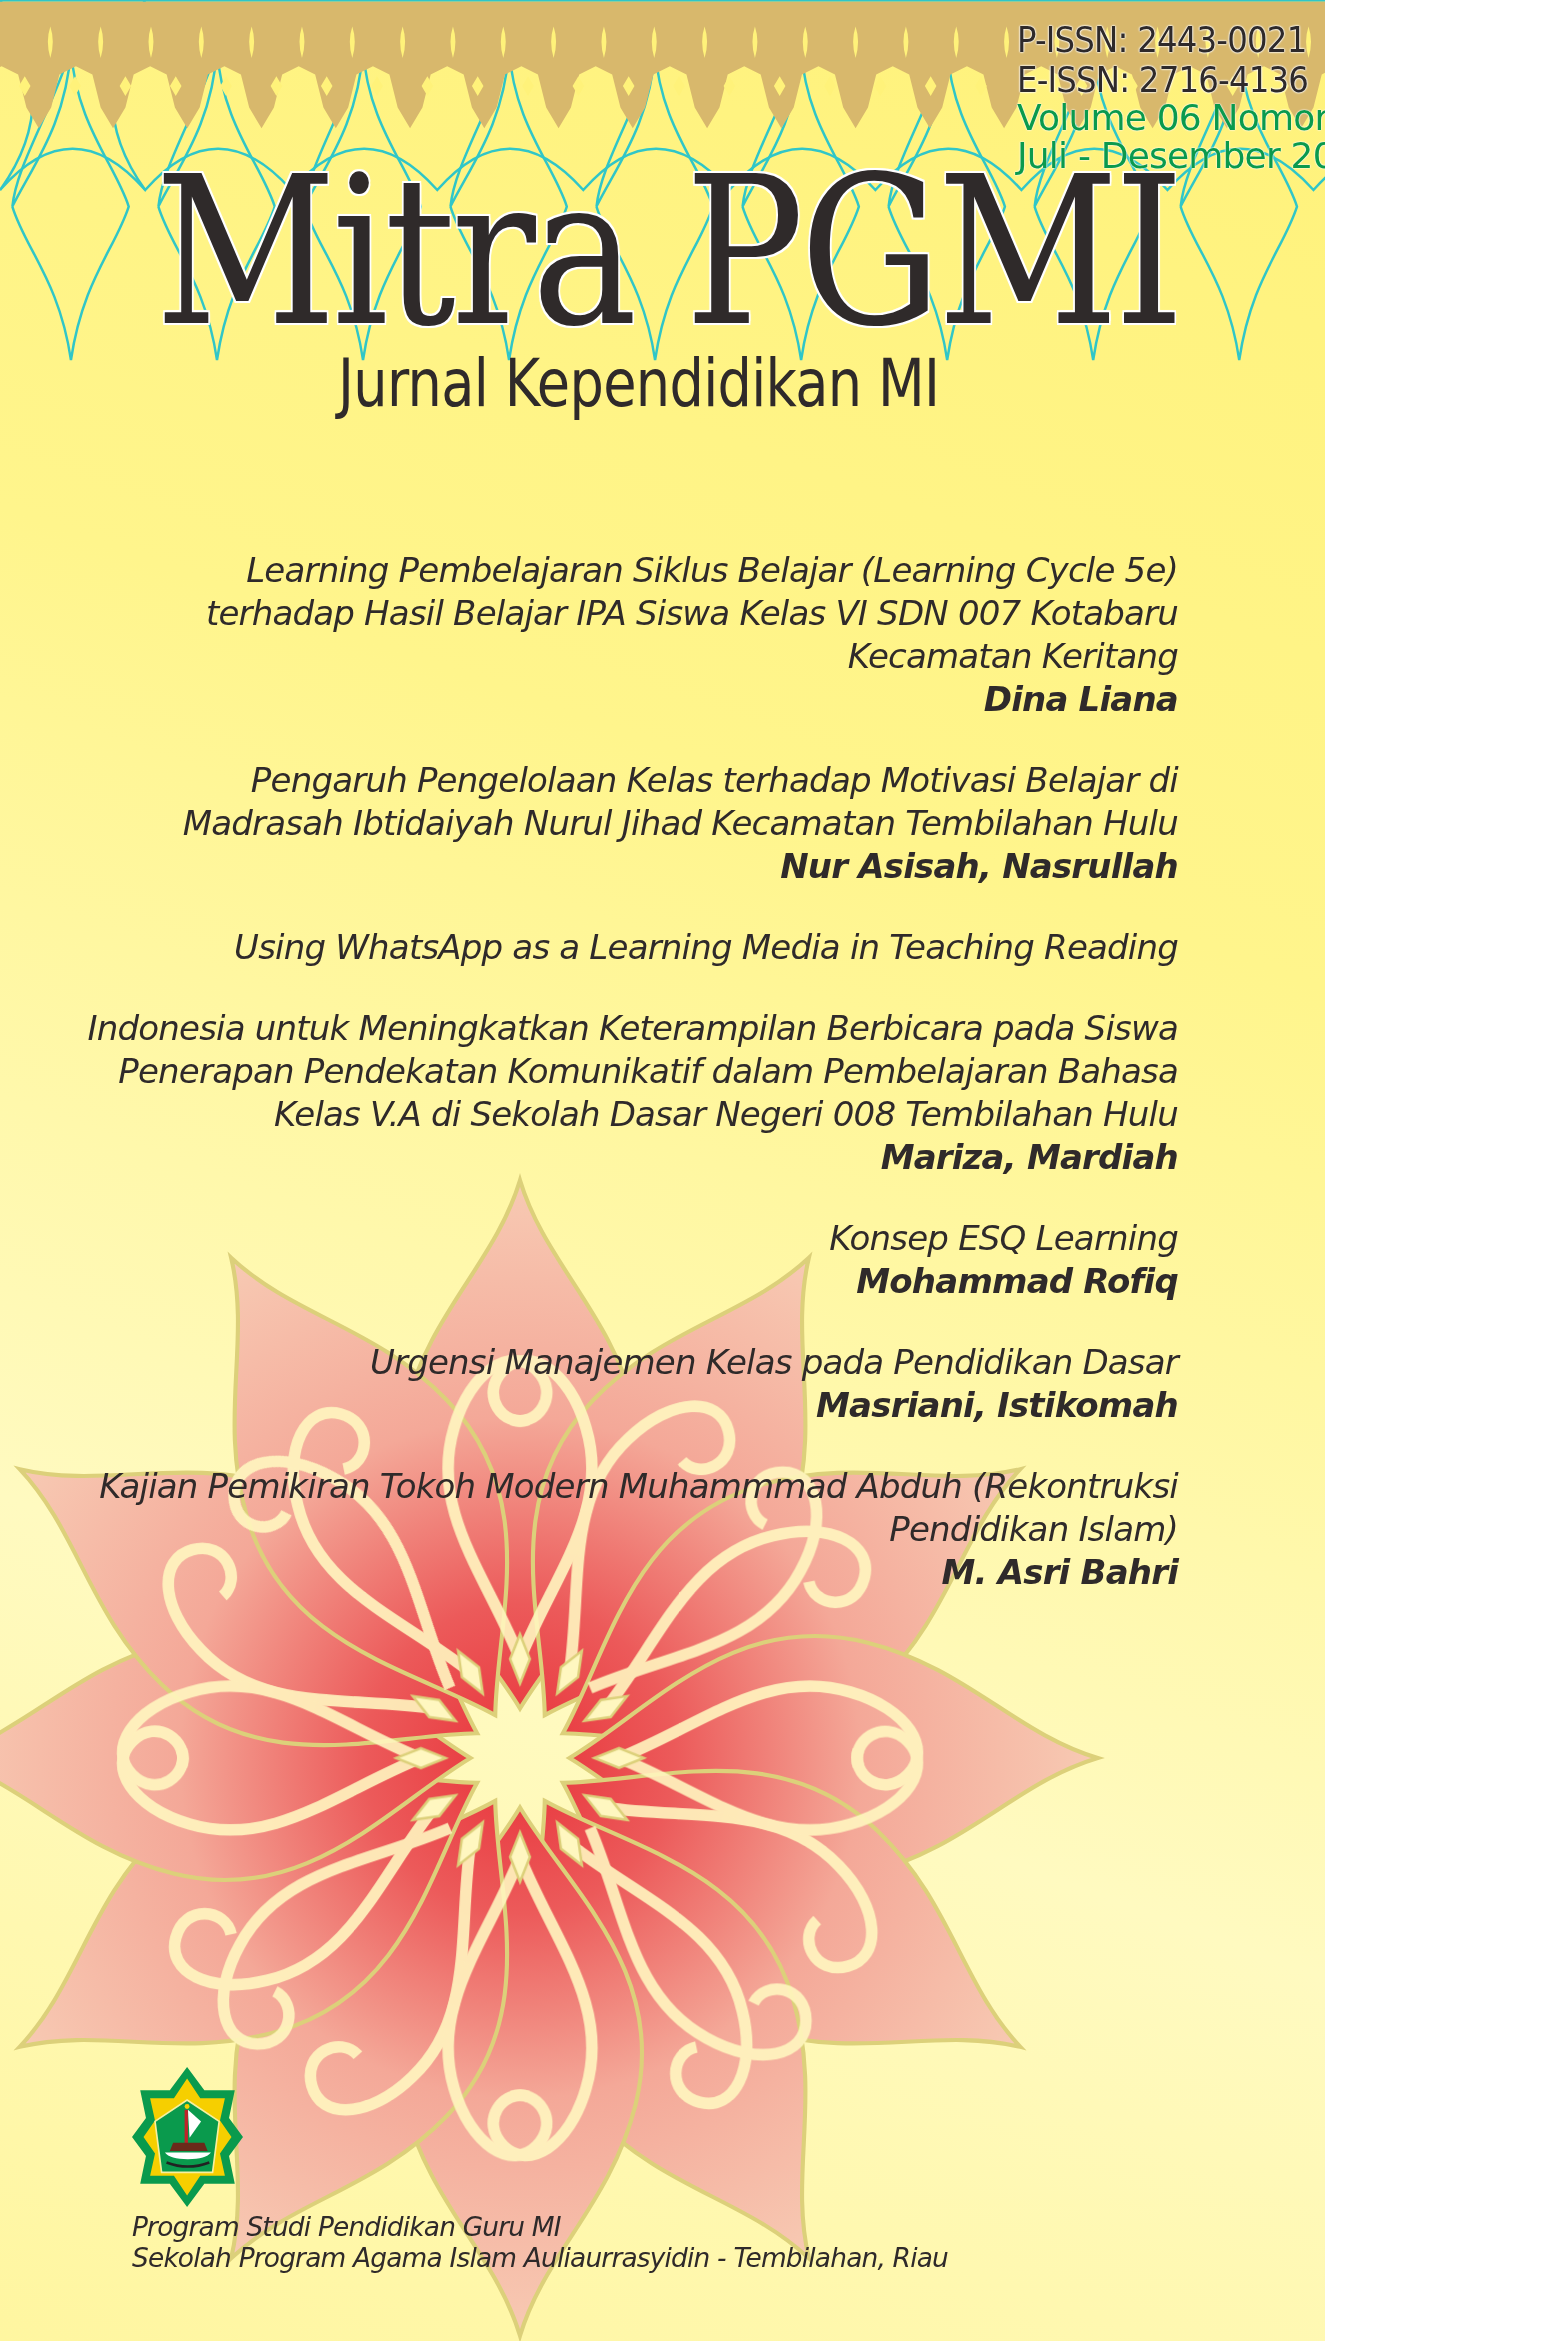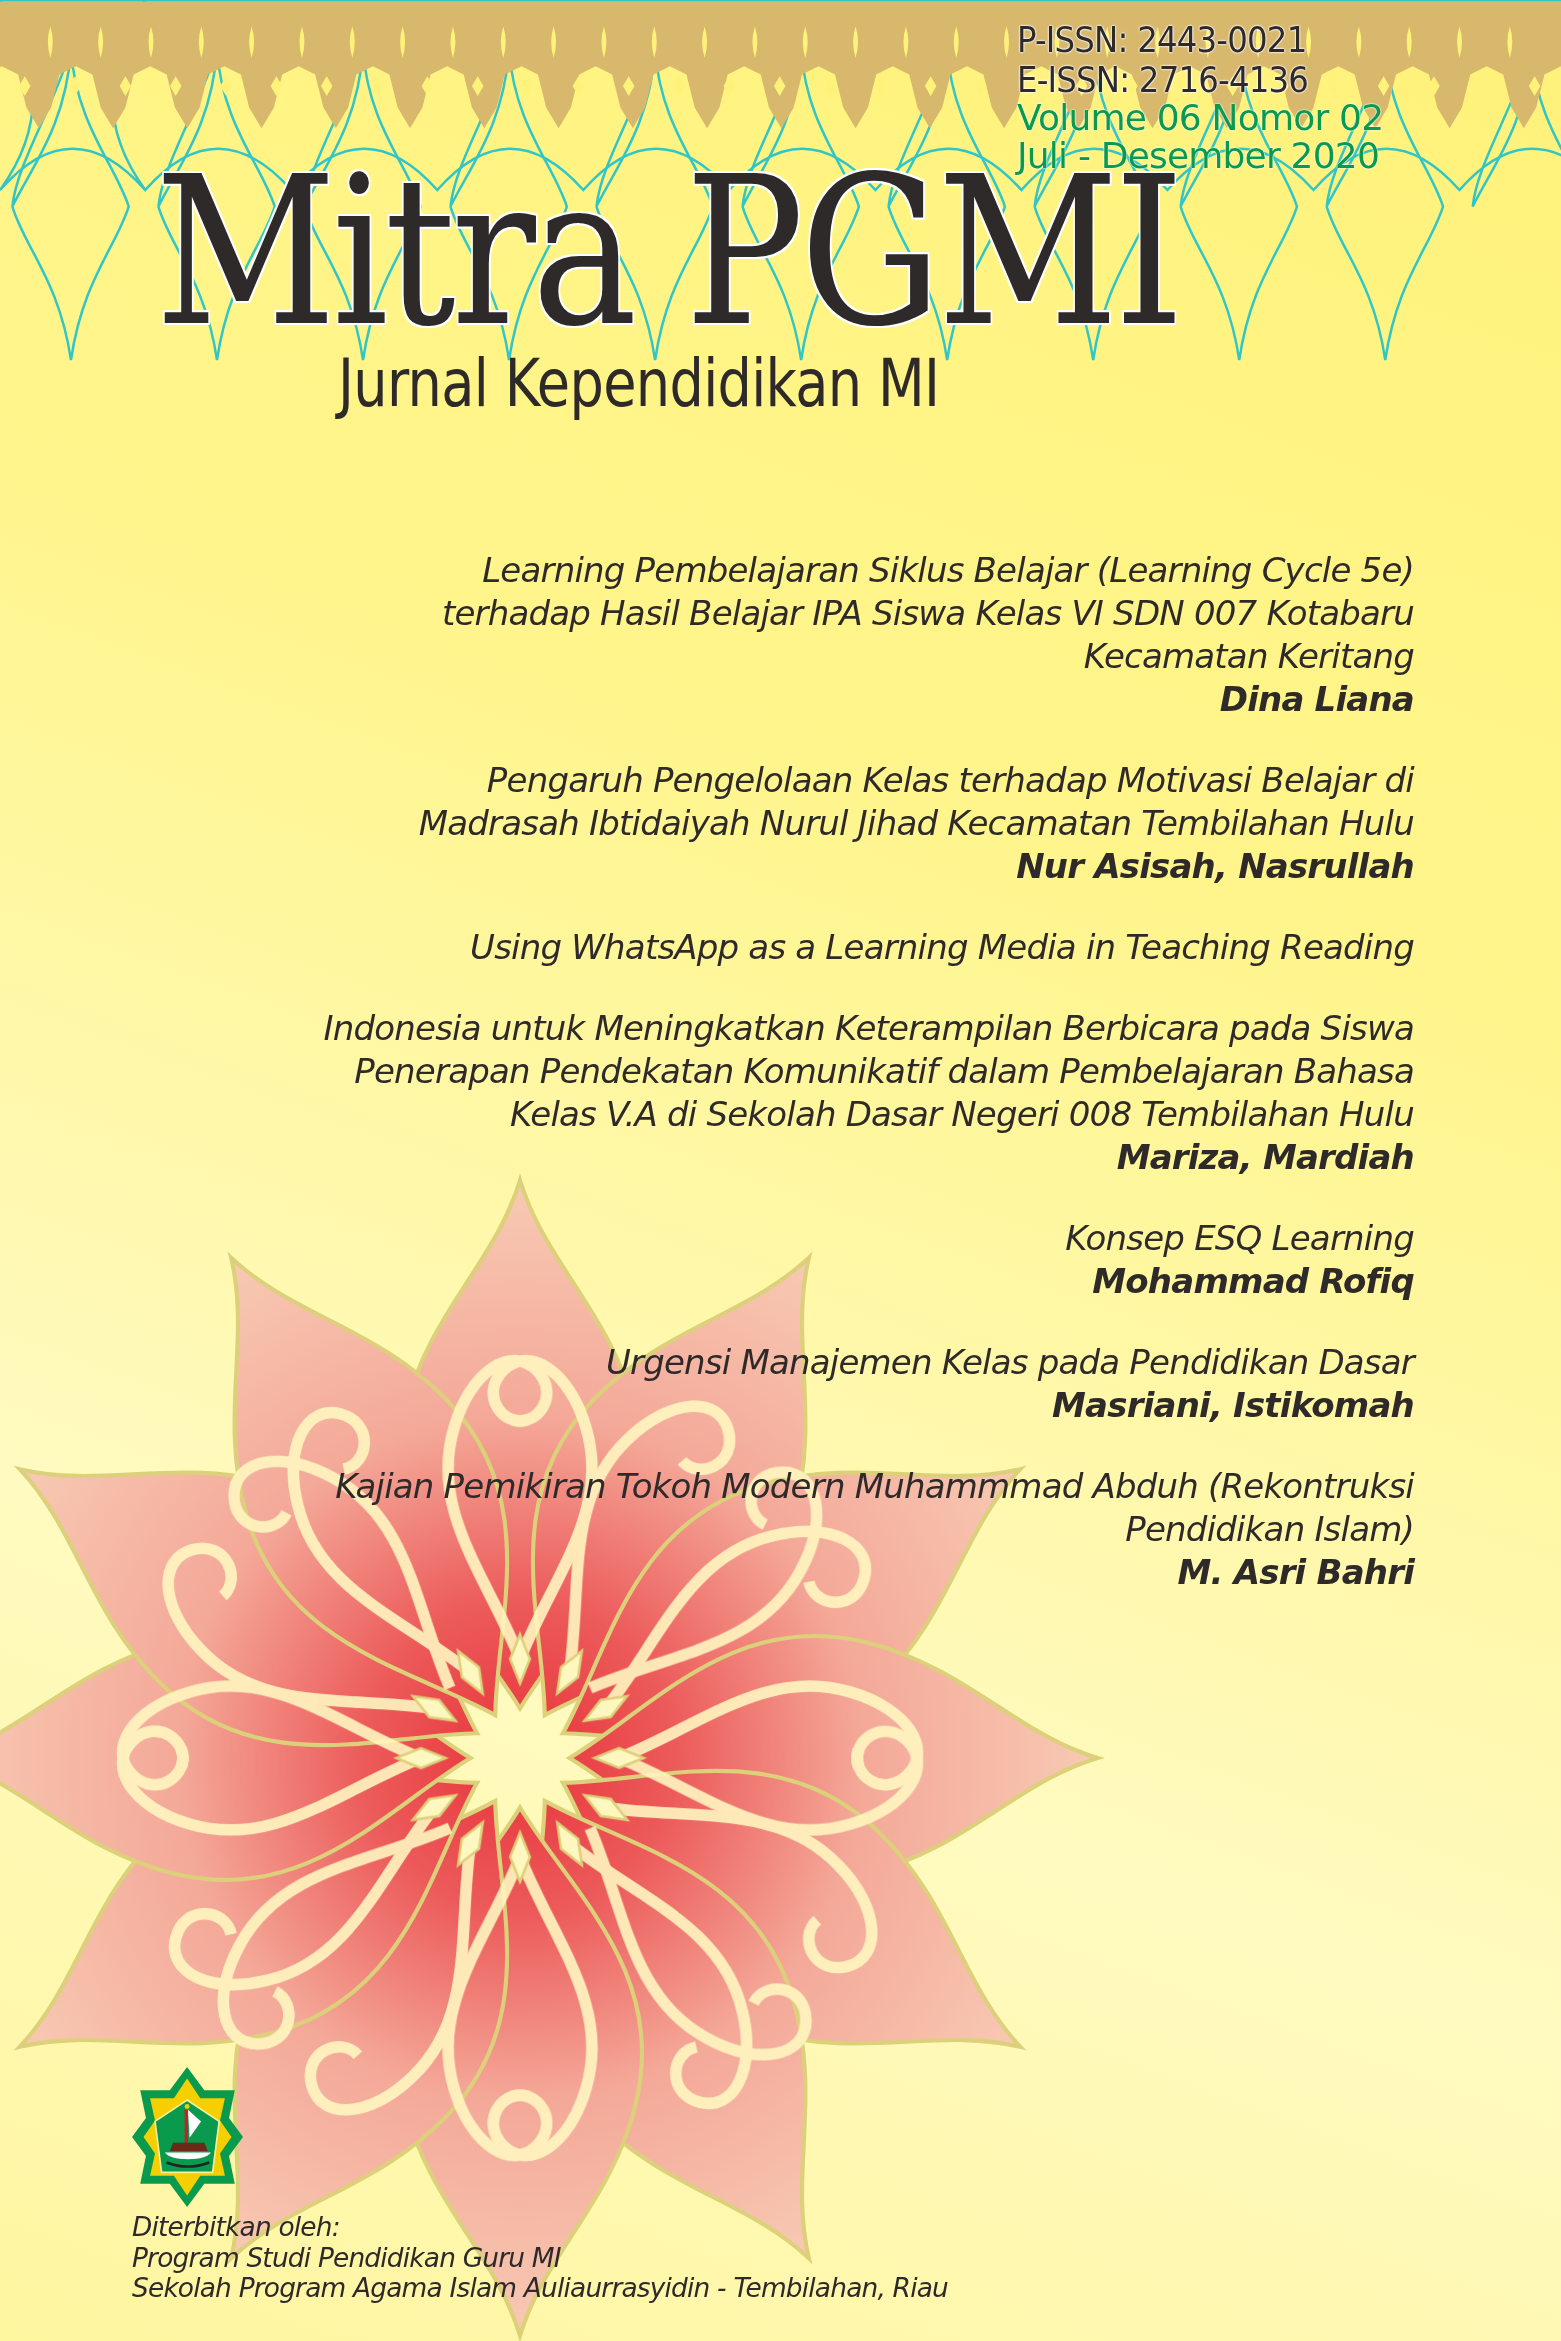--- a/index.html
+++ b/index.html
@@ -1,19 +1,19 @@
 <!DOCTYPE html>
 <html style="font-size:13.2px"><head>
 <meta charset="utf-8">
 <style>
   html, body { margin: 0; padding: 0; }
   body { width: 1561px; height: 2342px; overflow: hidden; }
   .cover {
     position: relative;
-    width: 1561px; height: 2342px;
+    width: 1325px; height: 2342px;
     overflow: hidden;
     background: linear-gradient(200deg, #fff27a 0%, #fff58c 35%, #fffac0 70%, #fff6a0 100%);
     font-family: "DejaVu Sans", sans-serif;
     color: #2f2a2a;
   }
   .top-border {
     position: absolute; left: 0; top: 0; width: 1561px; height: 149px;
   }
   .lace { position: absolute; left: 0; top: 0; width: 1561px; height: 380px; }
   .ornament {
@@ -234,18 +234,17 @@
     <polygon fill="#0a9a4d" stroke="#f6f0a0" stroke-width="2" points="67,40 106,66 98,128 36,128 28,66"></polygon>
     <polygon fill="#ffffff" points="68,52 84,66 70,86"></polygon>
     <rect x="64" y="52" width="4" height="46" fill="#c0232a"></rect>
     <polygon fill="#6a2a1a" points="50,92 88,92 92,102 46,102"></polygon>
     <path d="M40,104 h56 q-6,8 -28,8 q-22,0 -28,-8z" fill="#fff"></path>
     <path d="M42,116 q26,10 52,0" stroke="#222" stroke-width="3" fill="none"></path>
     <circle cx="67" cy="48" r="3" fill="#f6cf00"></circle>
   </svg>
 
   <div class="publisher">
-    <div>Diterbitkan oleh:</div>
     <div>Program Studi Pendidikan Guru MI</div>
     <div>Sekolah Program Agama Islam Auliaurrasyidin - Tembilahan, Riau</div>
   </div>
 </div>
 
 
 </body></html>

